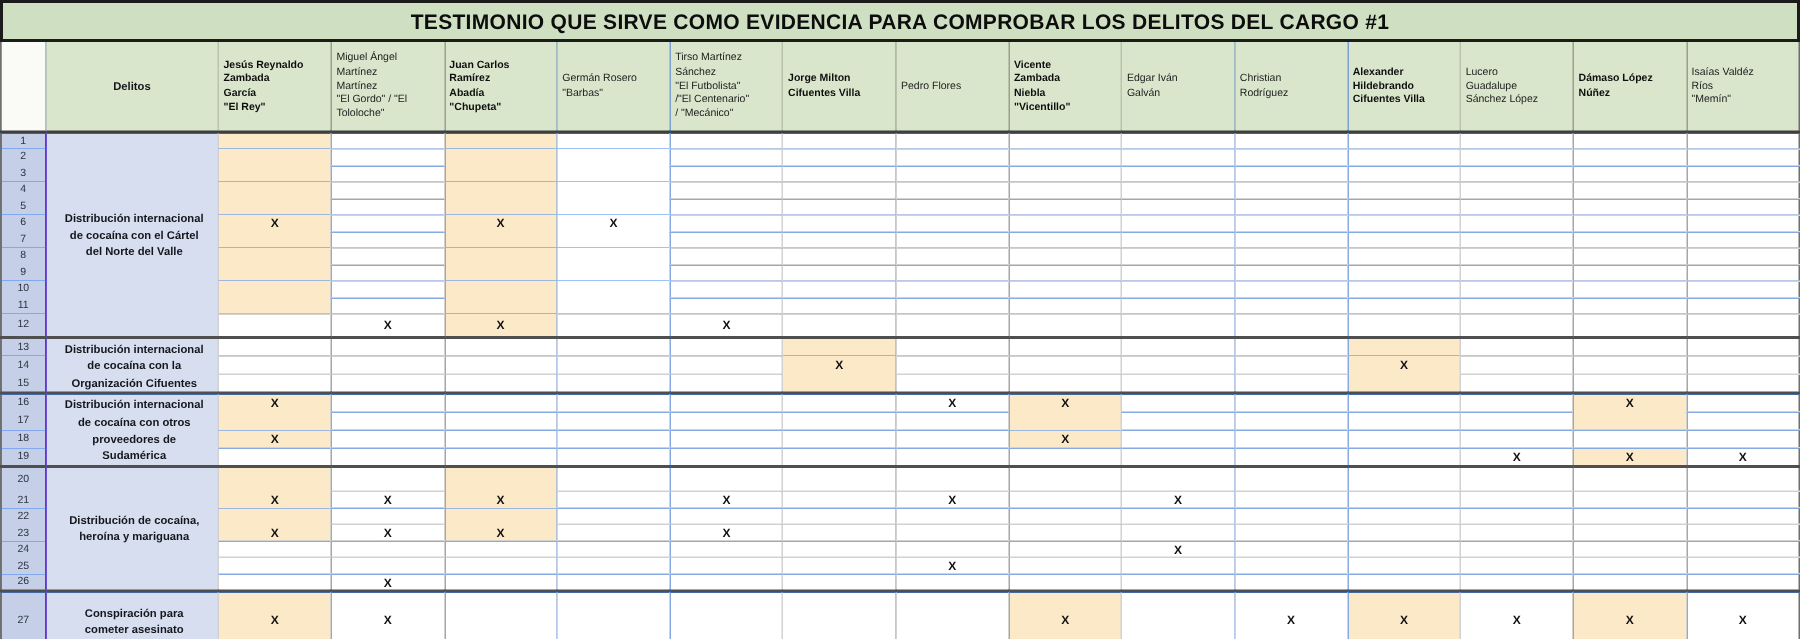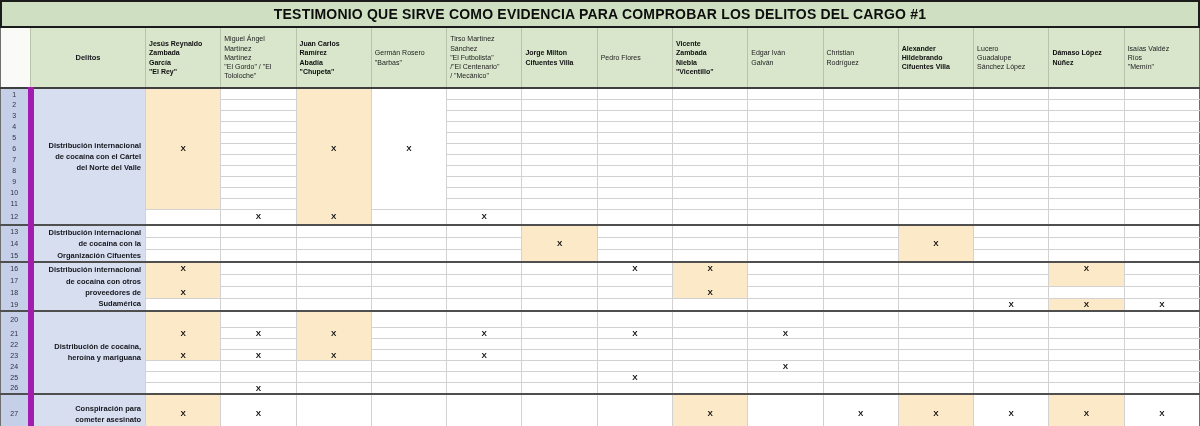--- a/index.html
+++ b/index.html
@@ -19,22 +19,22 @@
          border-left:1px solid #b9c3ab;overflow:hidden;}
   th.wit.b{font-weight:bold;color:#0e0e0e;}
   td{box-sizing:border-box;padding:0;overflow:hidden;}
   td.c{border-top:1px solid var(--grid,#d2d2d2);border-left:1px solid var(--grid,#d2d2d2);
        text-align:center;vertical-align:middle;font-size:8px;font-weight:bold;color:#101010;
        background:#ffffff;}
   td.c.or{background:var(--orange,#fce9c8);}
   td.c.ns{border-top:none;}
   td.num{background:var(--numcol,#c5cfe7);border-top:none;font-size:7px;font-weight:normal;
          color:#2e3340;text-align:center;vertical-align:middle;}
-  td.label{background:var(--labelcol,#d7def0);border-left:6px solid #a21caf;border-top:none;
-           text-align:right;vertical-align:middle;font-size:7.5px;font-weight:bold;color:#14161c;
+  td.label{background:var(--labelcol,#d7def0);border-left:1px solid #a21caf;border-top:none;
+           text-align:center;vertical-align:middle;font-size:7.5px;font-weight:bold;color:#14161c;
            padding:0 4px 0 7px;line-height:1.5;white-space:pre-line;}
   td.label.top{vertical-align:top;line-height:11.4px;padding-top:1px;}
   tr.gf td{border-top:2px solid #4f4f4f !important;}
 </style>
 </head>
 <body>
 
 <div id="stage">
   <div class="title">TESTIMONIO QUE SIRVE COMO EVIDENCIA PARA COMPROBAR LOS DELITOS DEL CARGO #1</div>
   <table id="grid">

